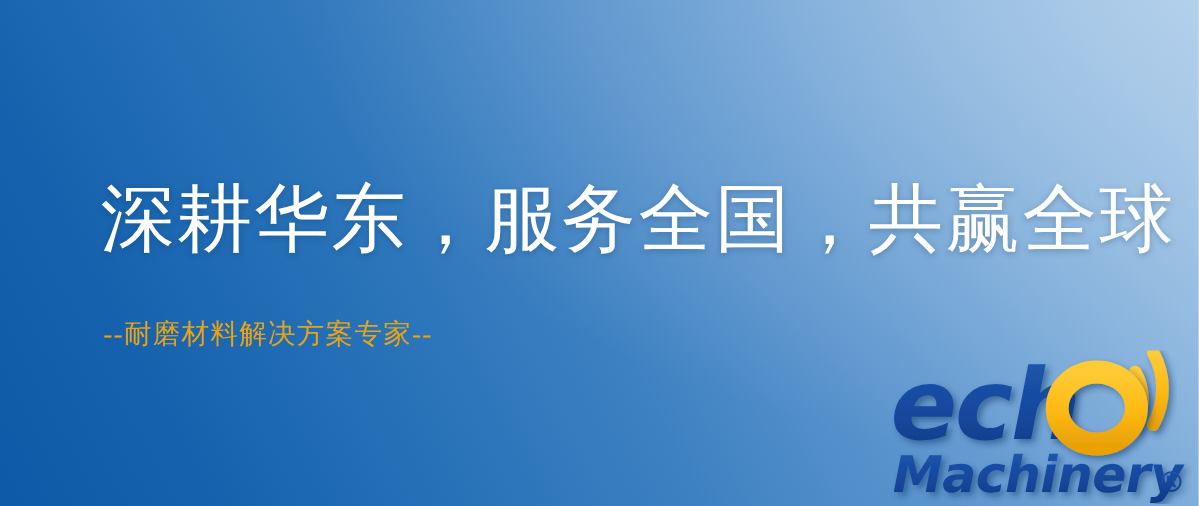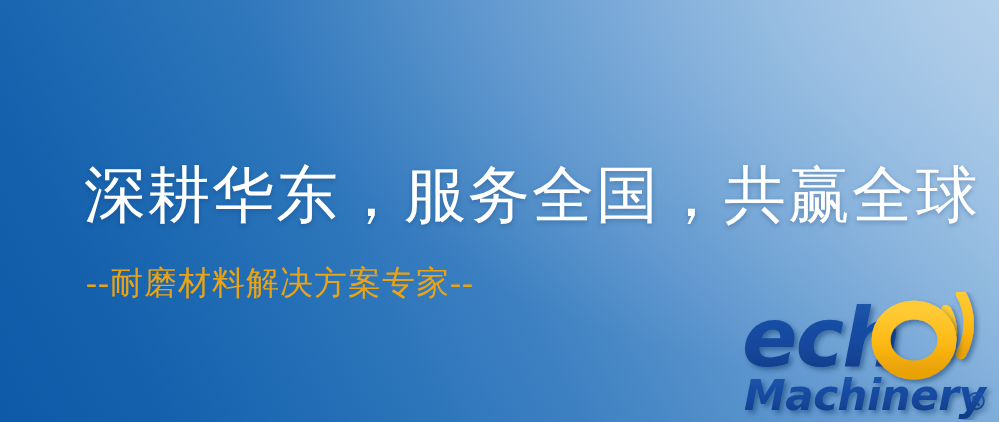--- a/index.html
+++ b/index.html
@@ -33,37 +33,37 @@
     background: radial-gradient(120% 150% at 100% 0%,
                 rgba(190,215,238,0.55) 0%,
                 rgba(190,215,238,0.22) 35%,
                 rgba(190,215,238,0.0) 62%);
     pointer-events: none;
   }
 
   .headline {
     position: absolute;
     left: 84px;
-    top: 164px;
+    top: 152px;
     font-family: "Liberation Serif", "DejaVu Serif", serif;
     font-size: 62px;
     line-height: 1;
     color: #ffffff;
     letter-spacing: 2px;
     white-space: nowrap;
     text-shadow: 0 2px 5px rgba(10,50,95,0.30);
     z-index: 3;
   }
 
   .subtitle {
     position: absolute;
     left: 86px;
     top: 267px;
     font-family: "Liberation Serif", "DejaVu Serif", serif;
-    font-size: 33px;
+    font-size: 23px;
     line-height: 1;
     color: #e8a317;
     letter-spacing: 1px;
     white-space: nowrap;
     z-index: 3;
   }
 
   
   .logo {
     position: absolute;

